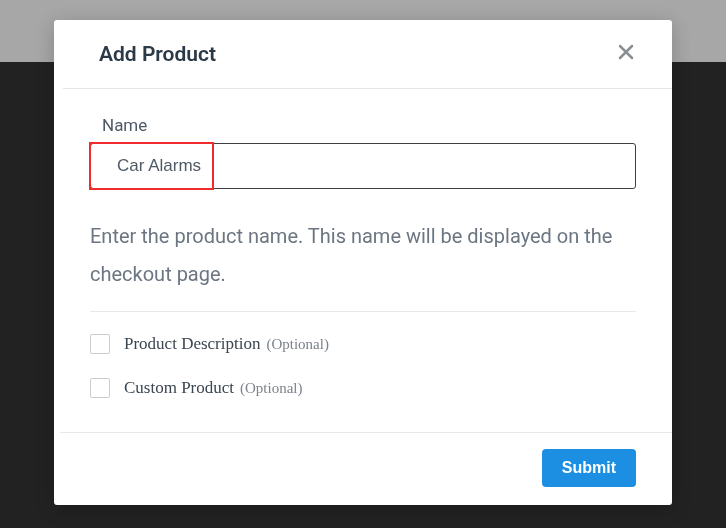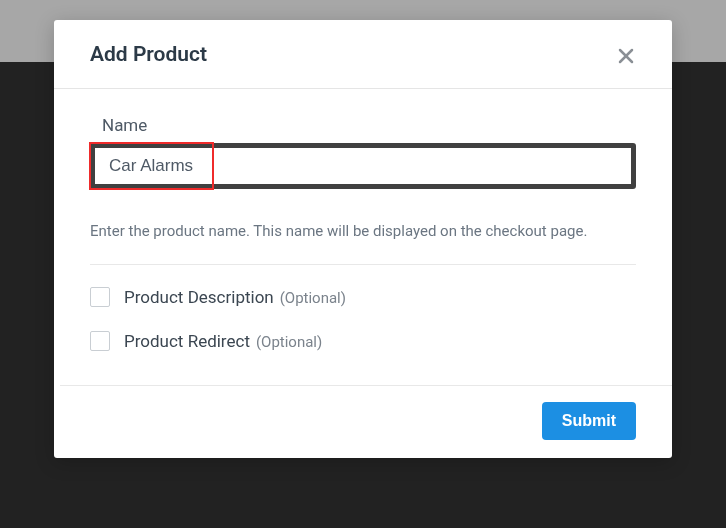--- a/index.html
+++ b/index.html
@@ -27,24 +27,25 @@
       position: absolute;
       top: 20px;
       left: 54px;
       width: 618px;
       background: #ffffff;
       border-radius: 3px;
       box-shadow: 0 4px 20px rgba(0,0,0,0.2);
     }
     .modal-header {
       display: flex;
-      align-items: flex-end;
+      align-items: flex-start;
       justify-content: space-between;
       padding: 22px 36px 22px 36px;
       border-bottom: 1px solid #e5e5e5;
+      margin-left: 9px;
     }
     .modal-title {
       font-size: 21px;
       font-weight: 600;
       color: #2c3a47;
     }
     .close-btn {
       color: #8a8f95;
       cursor: pointer;
       font-size: 24px;
@@ -69,53 +70,54 @@
       font-weight: 400;
       margin-left: 12px;
     }
     .input-wrap {
       position: relative;
       margin-bottom: 14px;
     }
     .text-input {
       width: 100%;
       height: 46px;
-      border: 5px solid #404040;
+      border: 1px solid #404040;
       border-radius: 3px;
-      padding: 0 14px;
+      padding: 0 26px;
       font-size: 17px;
       color: #4f5a66;
       outline: none;
       background: #fff;
     }
     .highlight-box {
       position: absolute;
       top: -1px;
       left: -1px;
       width: 125px;
       height: 48px;
       border: 2px solid #ef2b2b;
       pointer-events: none;
     }
     .help-text {
-      font-size: 15px;
+      font-size: 20px;
       color: #6b7682;
       line-height: 1.9;
       margin-bottom: 18px;
       margin-top: 28px;
     }
     .divider {
       border: none;
       border-top: 1px solid #e8e8e8;
       margin: 0 0 22px 0;
     }
     .option-row {
       display: flex;
       align-items: center;
       margin-bottom: 24px;
+      font-family: Liberation Serif, serif;
     }
     .checkbox {
       width: 20px;
       height: 20px;
       border: 1.5px solid #c9ced3;
       border-radius: 2px;
       background: #fff;
       margin-right: 14px;
       flex-shrink: 0;
       cursor: pointer;
@@ -179,21 +181,21 @@
       <div class="checkbox"></div>
       <div>
         <span class="option-label">Product Description</span>
         <span class="option-suffix">(Optional)</span>
       </div>
     </div>
 
     <div class="option-row">
       <div class="checkbox"></div>
       <div>
-        <span class="option-label">Product Redirect</span>
+        <span class="option-label">Custom Product</span>
         <span class="option-suffix">(Optional)</span>
       </div>
     </div>
   </div>
 
   <div class="modal-footer">
     <button class="submit-btn">Submit</button>
   </div>
 </div>
 

